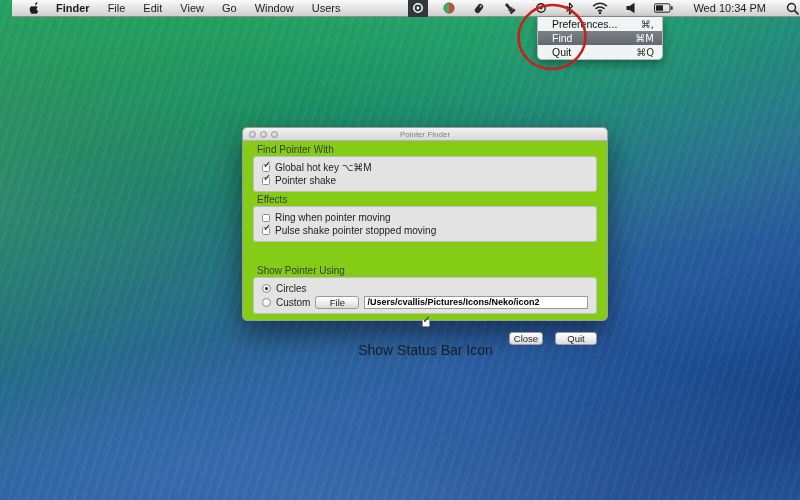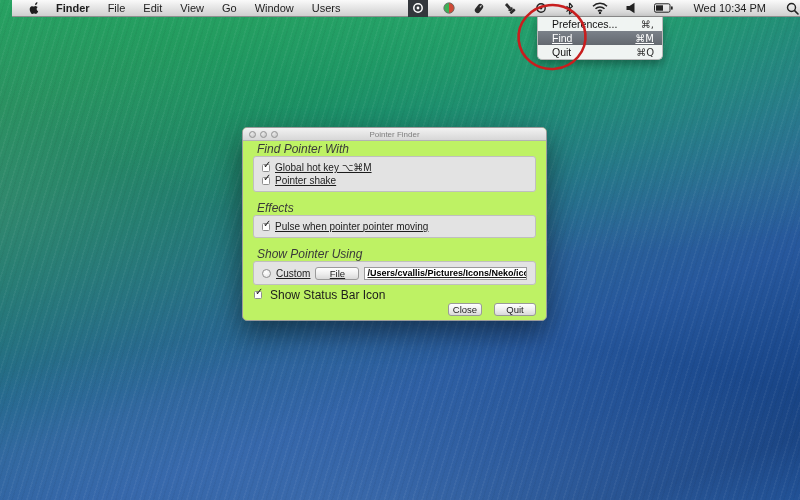--- a/index.html
+++ b/index.html
@@ -36,47 +36,47 @@
   .dropdown {
     position:absolute; left:537px; top:17px; width:126px;
     background:rgba(247,247,247,0.97);
     border:1px solid #b9b9b9; border-top:none;
     border-radius:0 0 5px 5px;
     box-shadow:0 4px 10px rgba(0,0,0,0.35);
     z-index:22; overflow:hidden; font-size:10.5px; color:#111;
   }
   .dd-item { height:14px; display:flex; align-items:center; justify-content:space-between; padding:0 8px 0 14px; }
   .dd-item .shortcut { color:#333; font-family:"DejaVu Sans",sans-serif; font-size:10px; }
-  .dd-item.highlighted { background:linear-gradient(#7b8189,#63686f); color:#fff;text-decoration:underline; }
+  .dd-item.highlighted { background:linear-gradient(#7b8189,#63686f); color:#fff; }
   .dd-item.highlighted .shortcut { color:#fff; }
 
   
   .annotation { position:absolute; left:0; top:0; z-index:30; pointer-events:none; }
 
   
   .window {
-    position:absolute; left:242px; top:127px; width:305px; height:194px;
-    background:#bef264; border:1px solid #9c9c9c; border-radius:5px;
+    position:absolute; left:242px; top:127px; width:366px; height:194px;
+    background:#84cc16; border:1px solid #9c9c9c; border-radius:5px;
     box-shadow:0 12px 28px rgba(0,0,0,0.45);
     z-index:10; color:#1c1c1c;
   }
   .titlebar {
     height:13px; border-radius:4px 4px 0 0;
     background:linear-gradient(#f2f2f2,#d7d7d7);
     border-bottom:1px solid #b3b3b3;
     position:relative; display:flex; align-items:center;
   }
   .lights { position:absolute; left:6px; top:3px; display:flex; gap:4px; }
   .light { width:7px; height:7px; border-radius:50%; background:radial-gradient(circle at 35% 30%, #e9e9e9, #c2c2c2); border:1px solid #939393; }
   .wtitle { width:100%; text-align:center; font-size:8px; color:#7e7e7e; }
 
   .win-content { padding:0 10px; position:relative; }
-  .section-label { font-size:12px; color:#3a3a3a; margin:4px 0 2px 4px; height:9px; line-height:9px;font-style:italic; }
+  .section-label { font-size:10px; color:#3a3a3a; margin:4px 0 2px 4px; height:9px; line-height:9px; }
   .groupbox { background:#e3e3e3; border:1px solid #bfbfbf; border-radius:3px; padding:4px 8px; }
-  .row { display:flex; align-items:center; gap:5px; height:13px; font-size:10px;text-decoration:underline; }
+  .row { display:flex; align-items:center; gap:5px; height:13px; font-size:10px; }
   .row2 { height:14px;justify-content:flex-end; }
 
   .checkbox {
     width:8px; height:8px; background:#fff; border:1px solid #8f8f8f; border-radius:1.5px;
     position:relative; flex:0 0 auto;
   }
   .checkbox.checked::after {
     content:"✓"; position:absolute; left:0px; top:-5px;
     font-size:10px; font-weight:bold; color:#222; line-height:10px;
   }
@@ -94,21 +94,21 @@
     font-size:9.5px; color:#1c1c1c; display:flex; align-items:center; justify-content:center;
     font-family:"Liberation Sans","DejaVu Sans",sans-serif;
   }
   .file-btn { width:44px; }
   .path-field {
     flex:1; height:13px; background:#fff; border:1px solid #9a9a9a;
     font-size:9px; font-weight:600; color:#000;
     display:flex; align-items:center; padding:0 2px;
     white-space:nowrap; overflow:hidden;
   }
-  .footer-row { margin-top:5px; margin-left:1px; height:10px; font-size:12px; display:flex; align-items:center; gap:8px; }
+  .footer-row { margin-top:5px; margin-left:1px; height:10px; font-size:14px; display:flex; align-items:center; gap:15px;flex-direction:column; }
   .btn-row { display:flex; justify-content:flex-end; gap:12px; margin-top:3px; padding-right:0px; }
   .close-btn { width:34px; } .quit-btn { width:42px; }
 
   svg { display:block; }
 </style>
 </head>
 <body>
 
 <div class="menubar">
   <div class="menubar-left">
@@ -237,30 +237,38 @@
       <div class="row">
         <span class="checkbox checked"></span>
         <span>Global hot key ⌥⌘M</span>
       </div>
       <div class="row">
         <span class="checkbox checked"></span>
         <span>Pointer shake</span>
       </div>
     </div>
 
-    <div class="section-label" style="margin-top:12px;">Effects</div>
+    <div class="section-label" style="margin-top:3px;">Effects</div>
     <div class="groupbox">
       <div class="row">
+        <span class="checkbox"></span>
+        <span>Ring when pointer moving</span>
+      </div>
+      <div class="row">
         <span class="checkbox checked"></span>
-        <span>Pulse when pointer pointer moving</span>
-      </div>
-    </div>
-
-    <div class="section-label" style="margin-top:12px;">Show Pointer Using</div>
+        <span>Pulse shake pointer stopped moving</span>
+      </div>
+    </div>
+
+    <div class="section-label" style="margin-top:24px;">Show Pointer Using</div>
     <div class="groupbox">
+      <div class="row">
+        <span class="radio selected"></span>
+        <span>Circles</span>
+      </div>
       <div class="row row2">
         <span class="radio"></span>
         <span>Custom</span>
         <button class="btn file-btn">File</button>
         <div class="path-field">/Users/cvallis/Pictures/Icons/Neko/icon2</div>
       </div>
     </div>
 
     <div class="footer-row">
       <span class="checkbox checked"></span>

